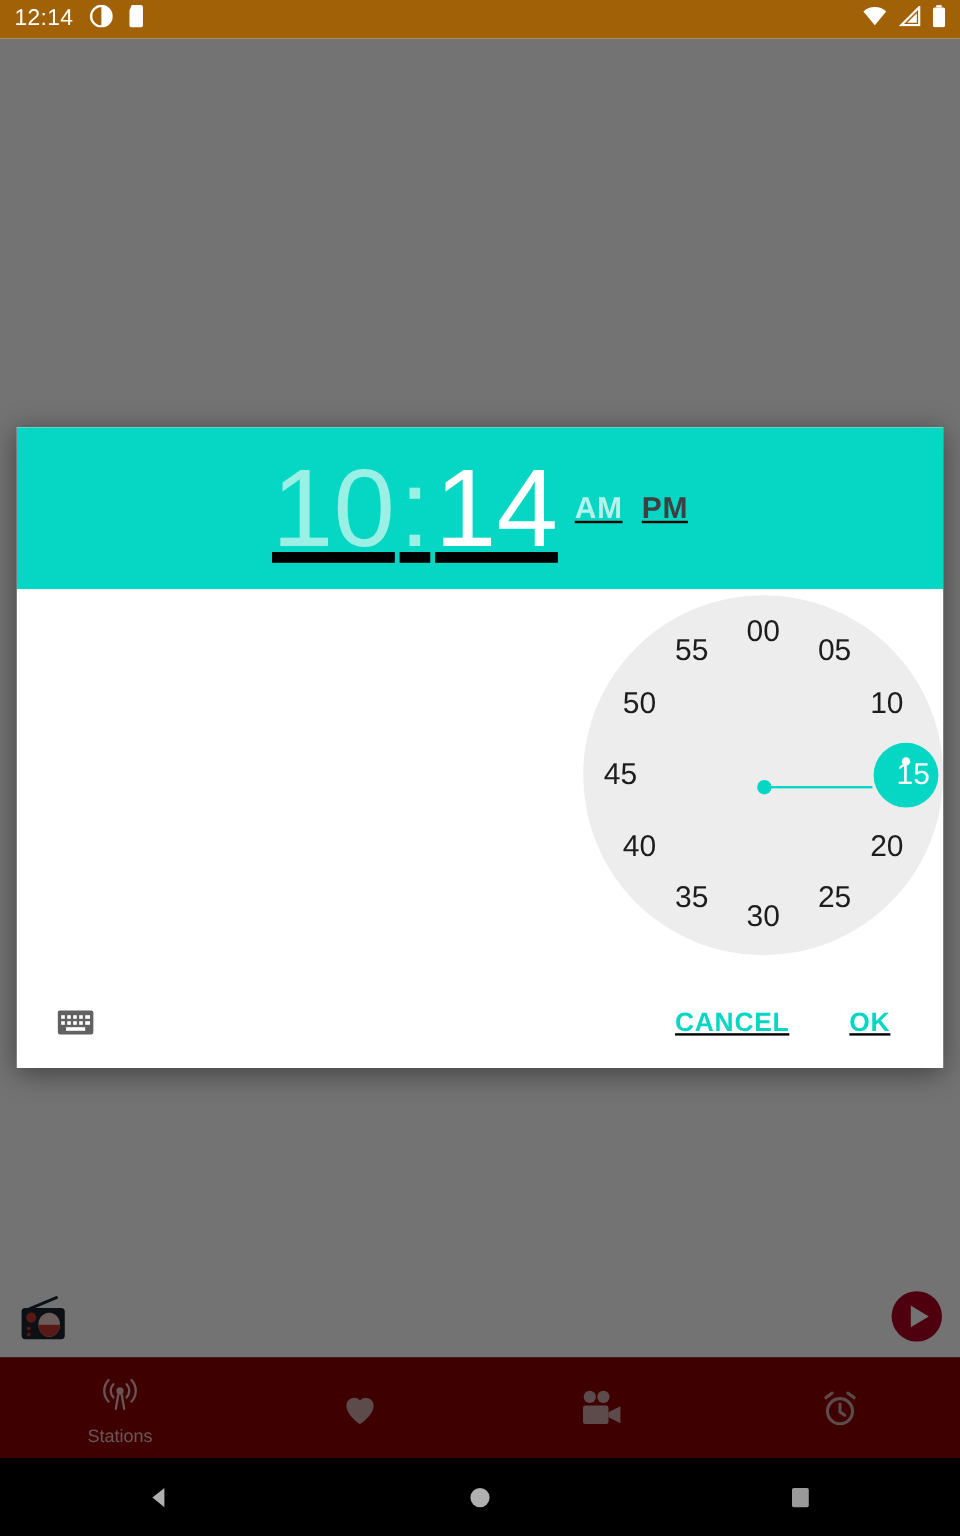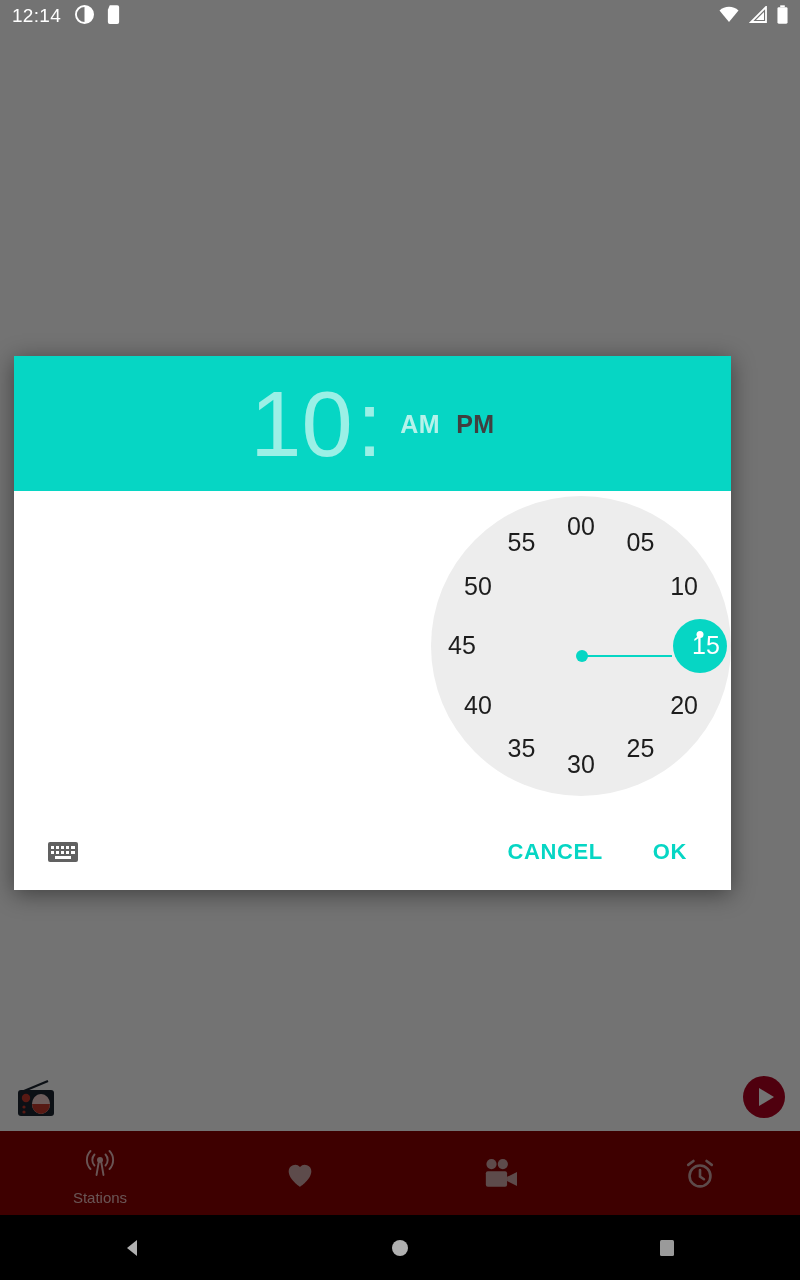--- a/index.html
+++ b/index.html
@@ -6,21 +6,21 @@
   html, body {
     width:800px; height:1280px;
     font-family:"Liberation Sans", sans-serif;
     background:#000; overflow:hidden;
   }
   #screen { position:relative; width:800px; height:1280px; overflow:hidden; background:#fff; }
 
   
   .statusbar{
     position:absolute; top:0; left:0; width:800px; height:32px;
-    background:#737373; color:#fff; display:flex; align-items:center;
+    background:#a16207; color:#fff; display:flex; align-items:center;
     padding:0 12px; z-index:60;
   }
   .status-time{ font-size:19px; letter-spacing:.3px; font-weight:400; }
   .status-left-icons{ display:flex; align-items:center; gap:12px; margin-left:14px; }
   .status-right{ margin-left:auto; display:flex; align-items:center; gap:9px; }
   .ic{ display:block; }
 
   
   .app-bg{ position:absolute; inset:0; background:#fff; z-index:1; }
   .list-area{
@@ -78,23 +78,23 @@
   .anav-item{ flex:1 1 0; display:flex; align-items:center; justify-content:center; }
 
   
   .scrim{
     position:absolute; top:32px; left:0; width:800px; height:1183px;
     background:rgba(0,0,0,.55); z-index:10;
   }
 
   
   .dialog{
-    position:absolute; left:14px; top:356px; width:717px; height:534px;
+    position:absolute; left:14px; top:356px; width:772px; height:534px;
     background:#fff; z-index:20; box-shadow:0 4px 22px rgba(0,0,0,.45);
-    display:flex; flex-direction:column; overflow:hidden;
+    display:flex; flex-direction:column; overflow:hidden;text-decoration:underline;
   }
   .dlg-header{
     position:relative; height:135px; background:#06D6C4;
     display:flex; align-items:center; justify-content:center;
   }
   .time-block{ display:flex; align-items:center; }
   .t-hour, .t-colon, .t-min{
     font-size:92px; line-height:1; font-weight:400;
     font-family:"Liberation Sans", sans-serif;
   }
@@ -426,20 +426,21 @@
   </div>
 
   <div class="scrim"></div>
 
   <div class="dialog">
 
     <div class="dlg-header">
       <div class="time-block">
         <span class="t-hour">10</span>
         <span class="t-colon">:</span>
+        <span class="t-min">14</span>
         <span class="ampm">
           <span class="am">AM</span>
           <span class="pm">PM</span>
         </span>
       </div>
     </div>
 
     <div class="dlg-body">
       <div class="clockwrap">
         <div class="clockface"></div>

